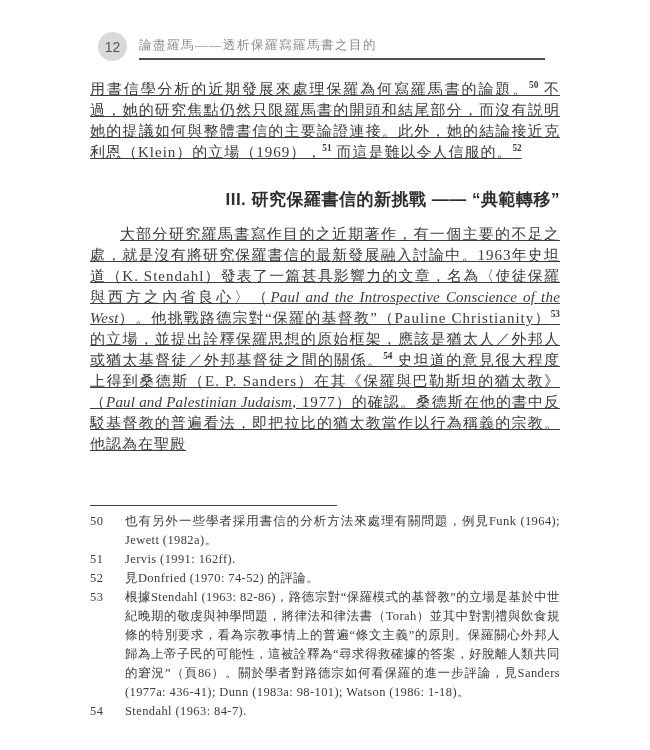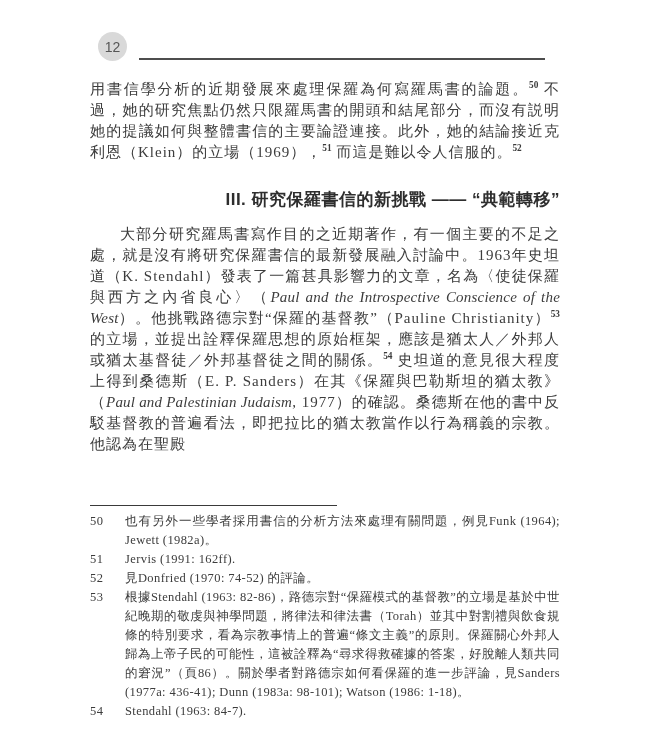--- a/index.html
+++ b/index.html
@@ -33,21 +33,21 @@
     position: absolute; left: 49px; top: 26px;
     width: 406px; border-top: 2px solid #4d4d4d;
   }
 
   
   .main {
     position: absolute; left: 90px; top: 79px; width: 470px;
     font-size: 15px; line-height: 21px; letter-spacing: 1px;
     text-align: justify;
   }
-  .para { margin: 0; }
+  .para { margin: 0; text-decoration: underline; }
   .para.indent { text-indent: 2em; }
   .section-heading {
     font-family: "Liberation Sans", "DejaVu Sans", sans-serif;
     font-weight: bold; font-size: 17px; color: #2e2e2e;
     letter-spacing: 0.5px; line-height: 23px;
     margin: 25px 0 13px 0; text-align: right; text-indent: 0;
   }
   sup.fn-ref {
     font-size: 0.62em; font-weight: 700; letter-spacing: 0;
     vertical-align: super; line-height: 0;
@@ -76,20 +76,21 @@
 </style>
 </head>
 <body>
 
 <div class="page">
 
   <div class="header">
     <div class="page-badge">
       <span>12</span>
     </div>
+    <div class="running-title">論盡羅馬——透析保羅寫羅馬書之目的</div>
     <div class="header-rule"></div>
   </div>
 
   <div class="main">
       <p class="para">用書信學分析的近期發展來處理保羅為何寫羅馬書的論題。<sup class="fn-ref">50</sup> 不過，她的研究焦點仍然只限羅馬書的開頭和結尾部分，而沒有説明她的提議如何與整體書信的主要論證連接。此外，她的結論接近克利恩（Klein）的立場（1969），<sup class="fn-ref">51</sup> 而這是難以令人信服的。<sup class="fn-ref">52</sup></p>
       <h2 class="section-heading">III. 研究保羅書信的新挑戰 —— “典範轉移”</h2>
       <p class="para indent">大部分研究羅馬書寫作目的之近期著作，有一個主要的不足之處，就是沒有將研究保羅書信的最新發展融入討論中。1963年史坦道（K. Stendahl）發表了一篇甚具影響力的文章，名為〈使徒保羅與西方之內省良心〉（<i>Paul and the Introspective Conscience of the West</i>）。他挑戰路德宗對“保羅的基督教”（Pauline Christianity）<sup class="fn-ref">53</sup> 的立場，並提出詮釋保羅思想的原始框架，應該是猶太人／外邦人或猶太基督徒／外邦基督徒之間的關係。<sup class="fn-ref">54</sup> 史坦道的意見很大程度上得到桑德斯（E. P. Sanders）在其《保羅與巴勒斯坦的猶太教》（<i>Paul and Palestinian Judaism</i>, 1977）的確認。桑德斯在他的書中反駁基督教的普遍看法，即把拉比的猶太教當作以行為稱義的宗教。他認為在聖殿</p>
     </div>
 
   <div class="footnotes">

